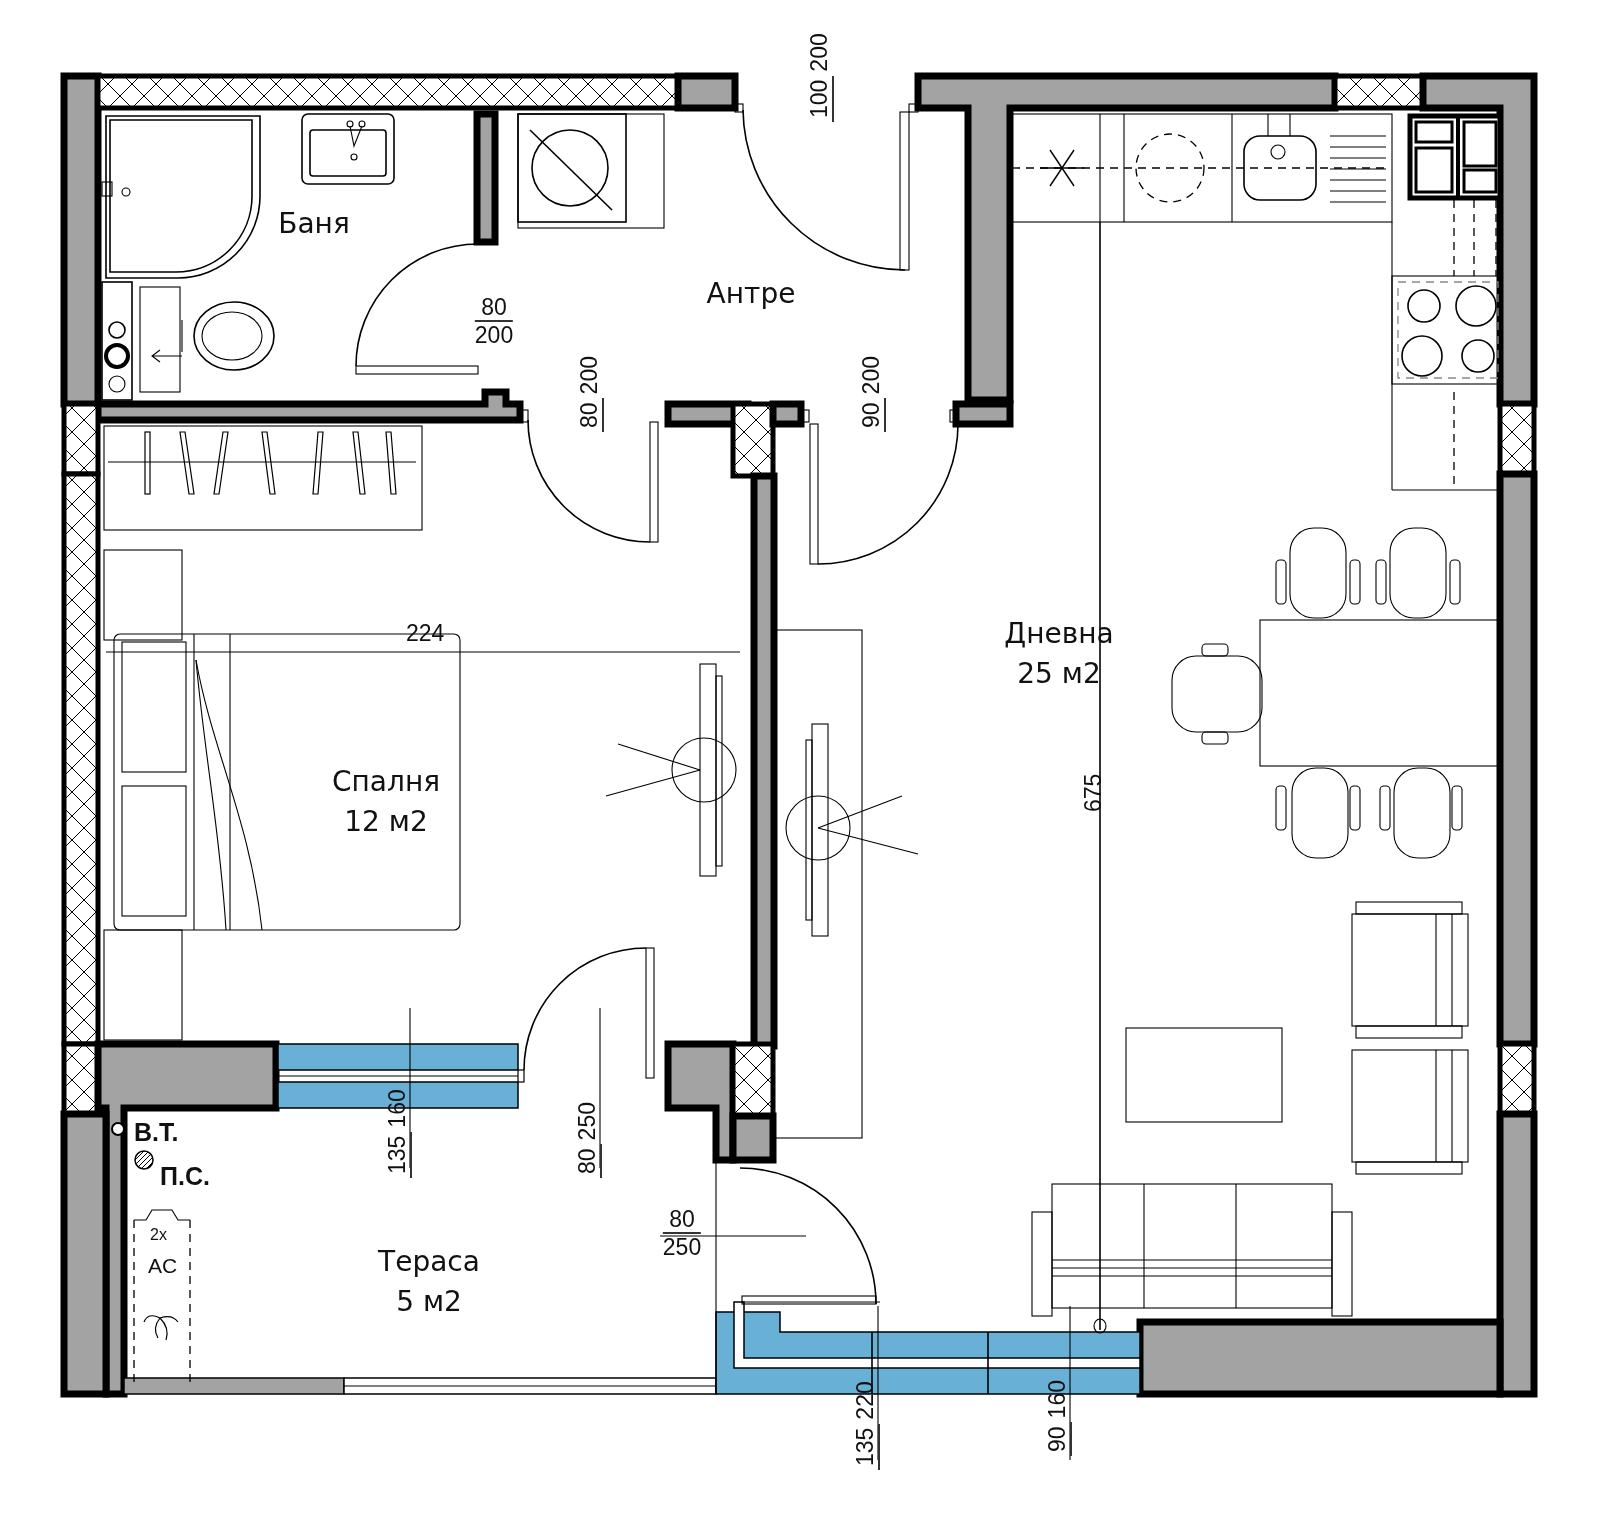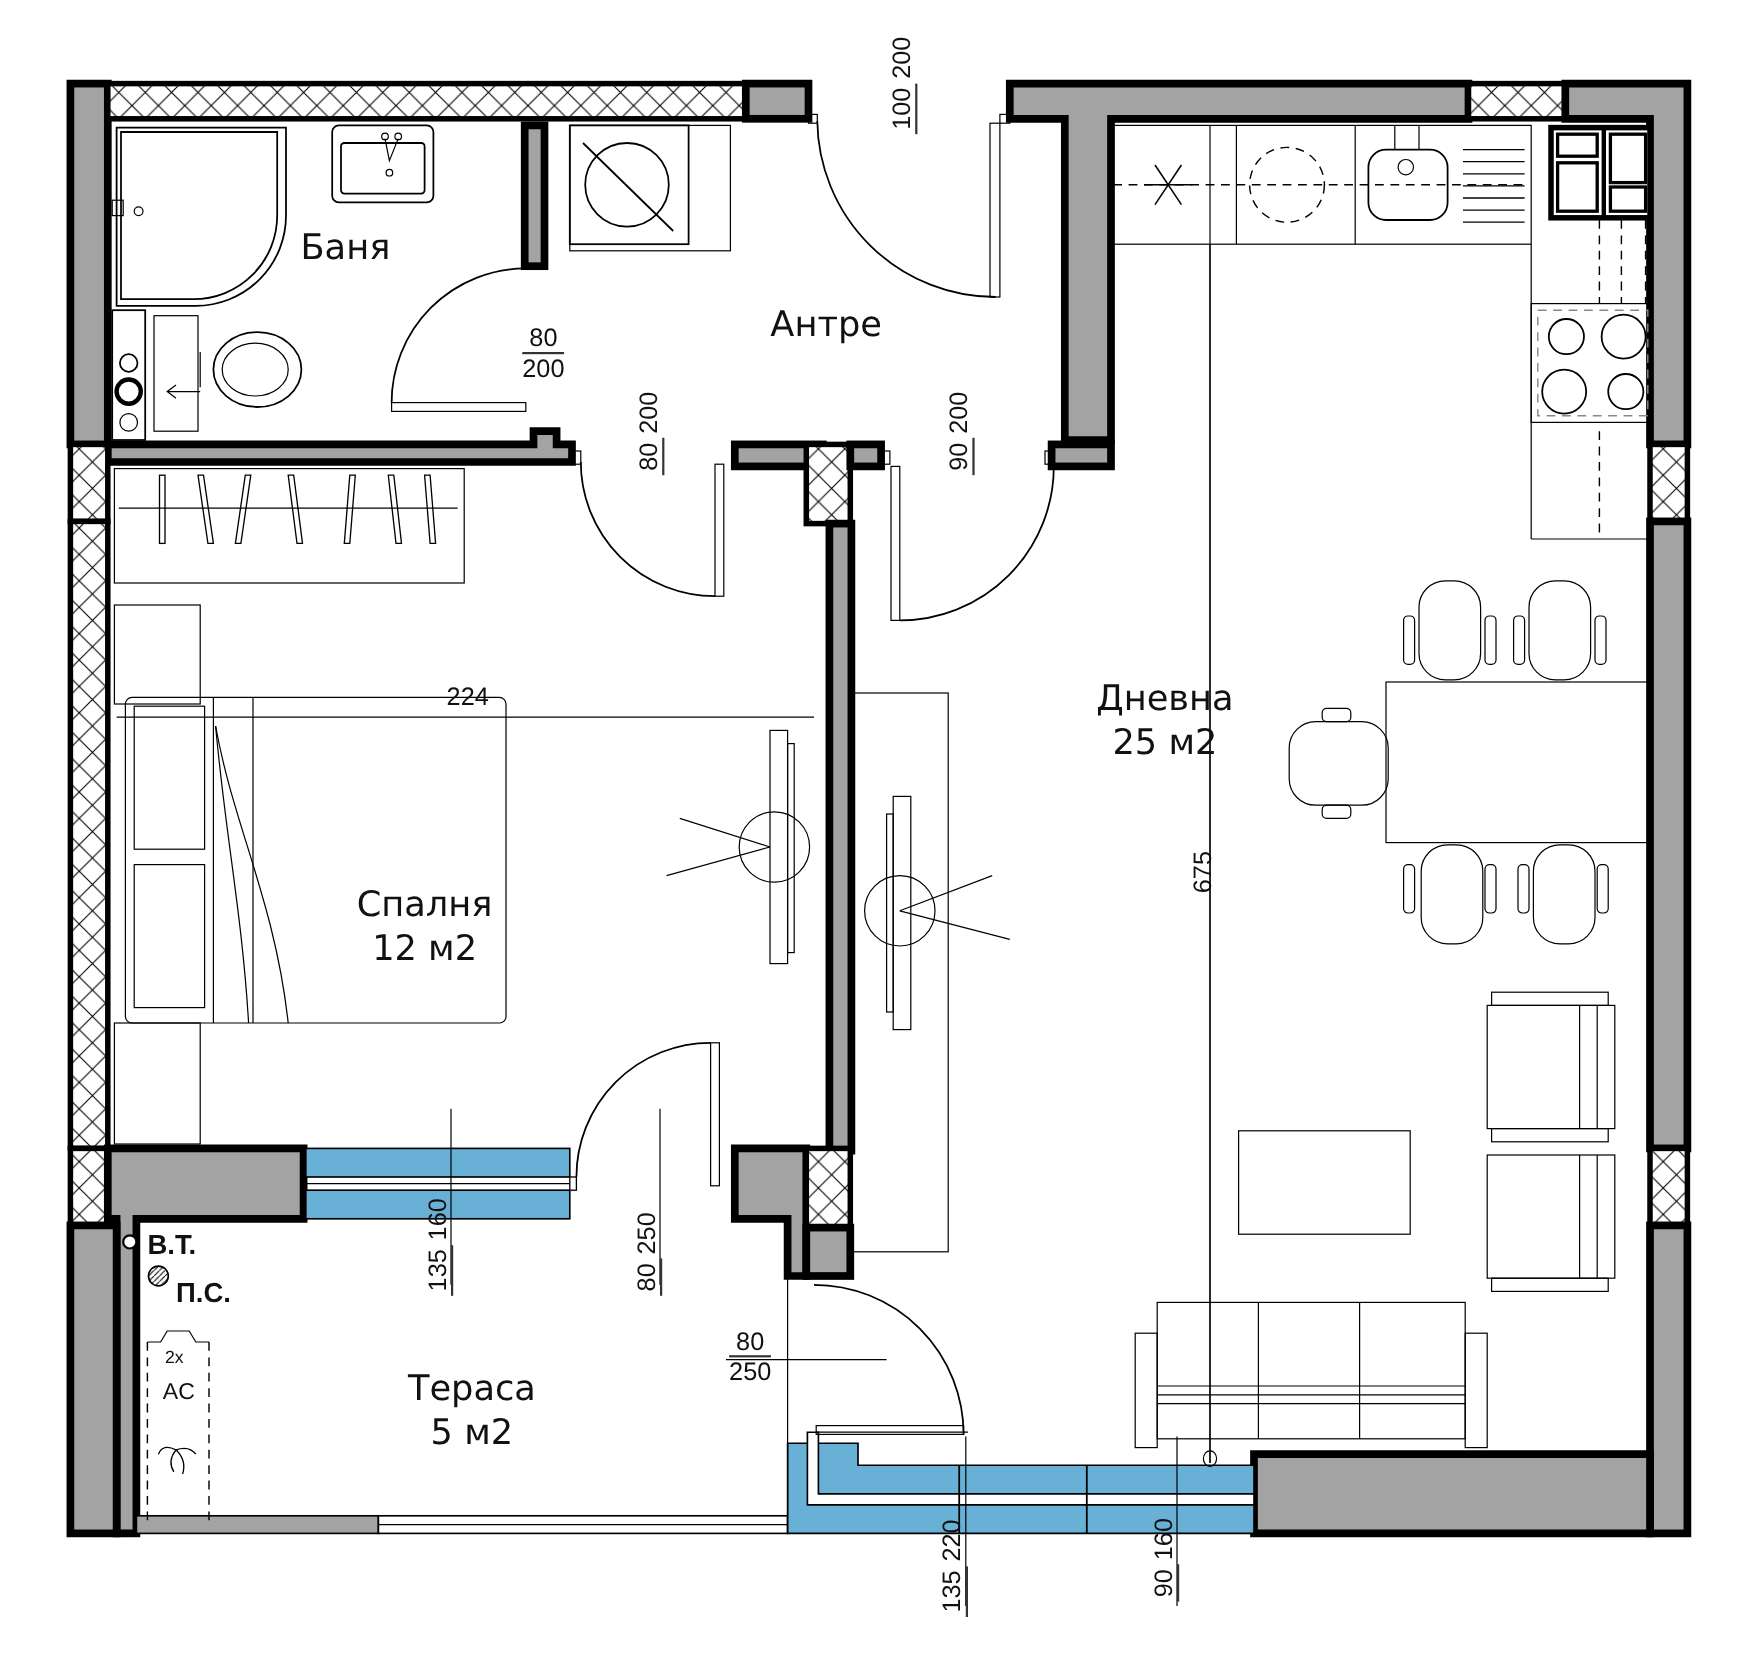--- a/index.html
+++ b/index.html
@@ -7,21 +7,21 @@
   #plan { position:absolute; left:0; top:0; width:1600px; height:1525px; }
   .wall { fill:#a3a3a3; stroke:#000; stroke-width:7; }
   .ins { fill:url(#xhatch); stroke:#000; stroke-width:5; }
   .ln { fill:none; stroke:#000; stroke-width:1.6; }
   .thin { fill:none; stroke:#000; stroke-width:1.1; }
   .dash { fill:none; stroke:#000; stroke-width:1.3; stroke-dasharray:8 6; }
   .gdash { fill:none; stroke:#888; stroke-width:1.3; stroke-dasharray:8 6; }
   .glass { fill:#68b0d6; stroke:#000; stroke-width:1.5; }
   .txt-layer { position:absolute; left:0; top:0; width:1600px; height:1525px; pointer-events:none; }
   .lbl { position:absolute; white-space:nowrap; color:#111; }
-  .room { font-family:"DejaVu Sans", sans-serif; font-size:32px; text-align:center; line-height:40px; transform:translateX(-50%); }
+  .room { font-family:"DejaVu Sans", sans-serif; font-size:28px; text-align:center; line-height:40px; transform:translateX(-50%); }
   .dimh { font-family:"Liberation Sans", sans-serif; font-size:23px; text-align:center; line-height:26px; transform:translateX(-50%); }
   .dimh .top { display:block; border-bottom:2px solid #333; padding:0 4px; }
   .dimv { font-family:"Liberation Sans", sans-serif; font-size:23px; line-height:26px; transform-origin:left top; transform:rotate(-90deg); display:flex; }
   .dimv span { display:block; padding:0 4px; }
   .dimv .a { border-bottom:2px solid #333; }
   .plain { font-family:"Liberation Sans", sans-serif; font-size:23px; }
   .small-b { font-family:"Liberation Sans", sans-serif; font-size:25px; font-weight:bold; }
 </style>
 </head>
 <body>
@@ -313,21 +313,21 @@
 </svg>
 
 <div class="txt-layer">
 
   <div class="lbl room" style="left:314px; top:204px;">
     <span>Баня</span>
   </div>
   <div class="lbl room" style="left:751px; top:274px;">
     <span>Антре</span>
   </div>
-  <div class="lbl room" style="left:386px; top:762px;margin-top:40px;">
+  <div class="lbl room" style="left:386px; top:762px;">
     <div>Спалня</div>
     <div>12 м2</div>
   </div>
   <div class="lbl room" style="left:1059px; top:614px;">
     <div>Дневна</div>
     <div>25 м2</div>
   </div>
   <div class="lbl room" style="left:429px; top:1242px;">
     <div>Тераса</div>
     <div>5 м2</div>

